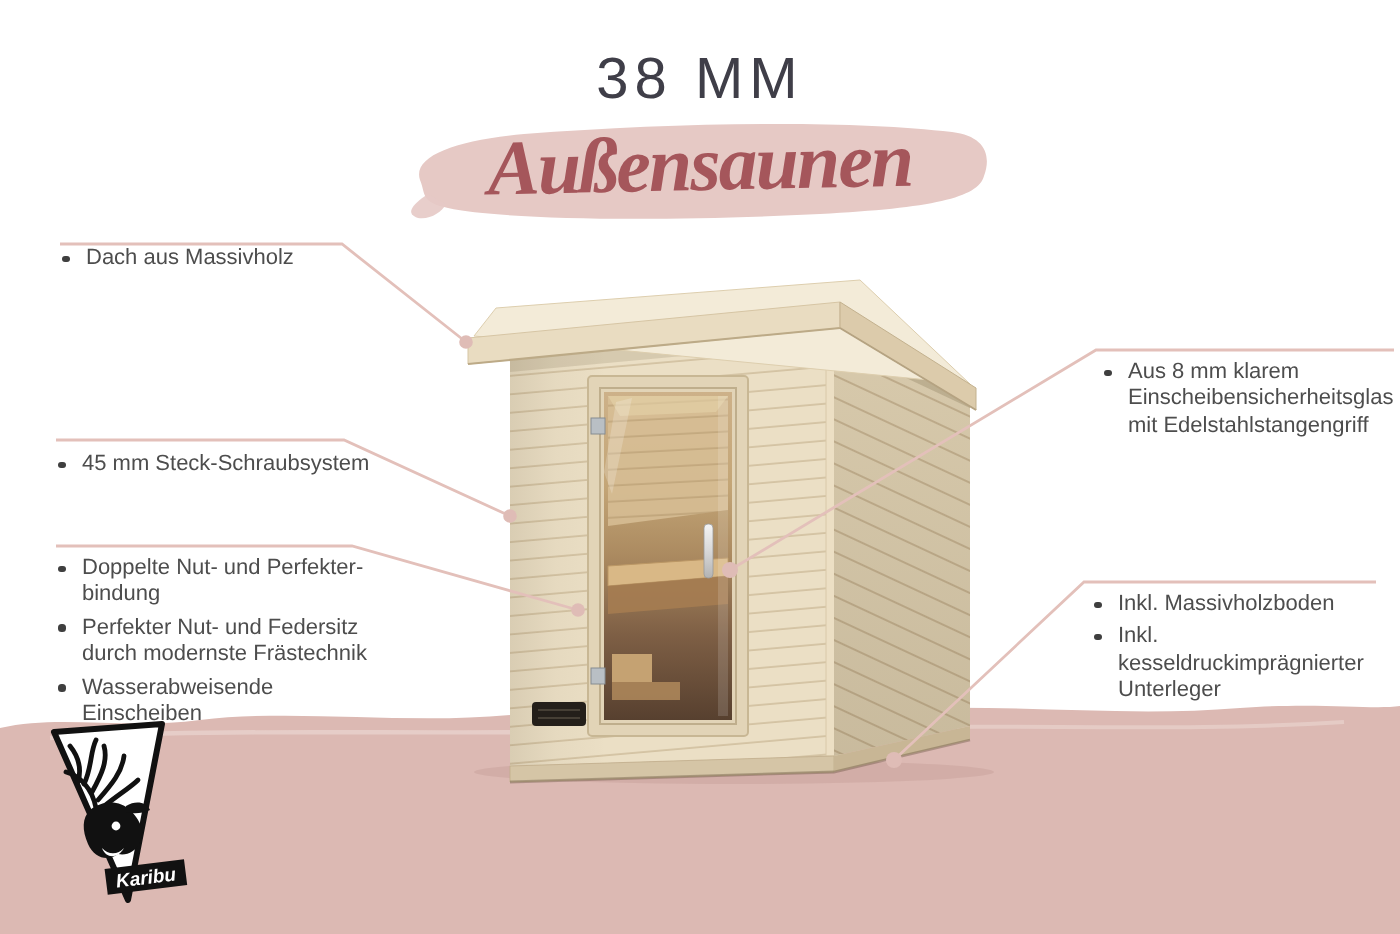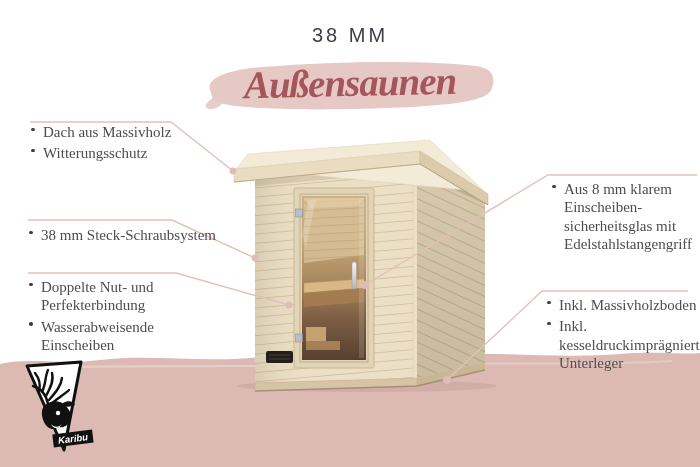--- a/index.html
+++ b/index.html
@@ -1,28 +1,28 @@
 <!DOCTYPE html>
 <html><head>
 <meta charset="utf-8">
 <style>
   html,body{margin:0;padding:0;background:#fff;}
   .stage{position:relative;width:700px;height:467px;background:#ffffff;overflow:hidden;
          font-family:"Liberation Sans", sans-serif;}
 
   
   .size-label{position:absolute;left:0;right:0;top:24px;text-align:center;
-              font-size:20px;letter-spacing:3px;color:#3f3e48;font-weight:400;z-index:6;}
+              font-size:29px;letter-spacing:3px;color:#3f3e48;font-weight:400;z-index:6;}
   .brush-wrap{position:absolute;left:200px;top:57px;width:300px;height:56px;z-index:5;}
   .main-title{position:absolute;left:200px;top:60px;width:300px;text-align:center;z-index:6;
               font-family:"Liberation Serif", serif;font-style:italic;font-weight:700;
               font-size:39px;color:#a5565b;transform:rotate(-1.2deg);letter-spacing:-1px;}
 
   
-  .callout{position:absolute;z-index:6;color:#4d4d4d;font-size:15px;line-height:1.22;font-family:Liberation Serif, serif;}
+  .callout{position:absolute;z-index:6;color:#4d4d4d;font-size:11px;line-height:1.22;}
   .callout ul{margin:0;padding:0;list-style:none;}
   .callout li{position:relative;padding-left:13px;margin-bottom:3px;}
   .callout li::before{content:"";position:absolute;left:1px;top:4.5px;width:3.5px;height:3.5px;
                       border-radius:50%;background:#3f3f3f;}
   #callout-l1{left:30px;top:123px;width:175px;}
   #callout-l2{left:28px;top:226px;width:195px;}
   #callout-l3{left:28px;top:278px;width:162px;}
   #callout-r1{left:551px;top:180px;width:158px;}
   #callout-r2{left:546px;top:296px;width:158px;}
 
@@ -147,31 +147,31 @@
   <svg class="brush-wrap" width="300" height="56" viewBox="0 0 300 56">
     <path d="M10,33 C6,21 28,13 62,10 C140,4 225,3 276,9 C292,11 296,20 292,31
              C289,42 266,47 210,50 C130,54 52,53 24,47 C10,44 13,40 10,33 Z" fill="#e6c9c5"></path>
     <path d="M14,40 C5,46 3,50 9,52 C15,53 21,49 23,45 Z" fill="#e6c9c5" opacity="0.9"></path>
   </svg>
   <div class="main-title">Außensaunen</div>
 
   <div class="callout" id="callout-l1">
     <ul>
       <li>Dach aus Massivholz</li>
-      <li>Witterungsschutz</li>
     </ul>
   </div>
   <div class="callout" id="callout-l2">
     <ul>
-      <li>38 mm Steck-Schraubsystem</li>
+      <li>45 mm Steck-Schraubsystem</li>
     </ul>
   </div>
   <div class="callout" id="callout-l3">
     <ul>
       <li>Doppelte Nut- und Perfekter­bindung</li>
+      <li>Perfekter Nut- und Federsitz durch modernste Frästechnik</li>
       <li>Wasserabweisende Einscheiben</li>
     </ul>
   </div>
 
   <div class="callout" id="callout-r1">
     <ul>
       <li>Aus 8 mm klarem Einscheiben­sicherheitsglas mit Edelstahlstangengriff</li>
     </ul>
   </div>
   <div class="callout" id="callout-r2">

